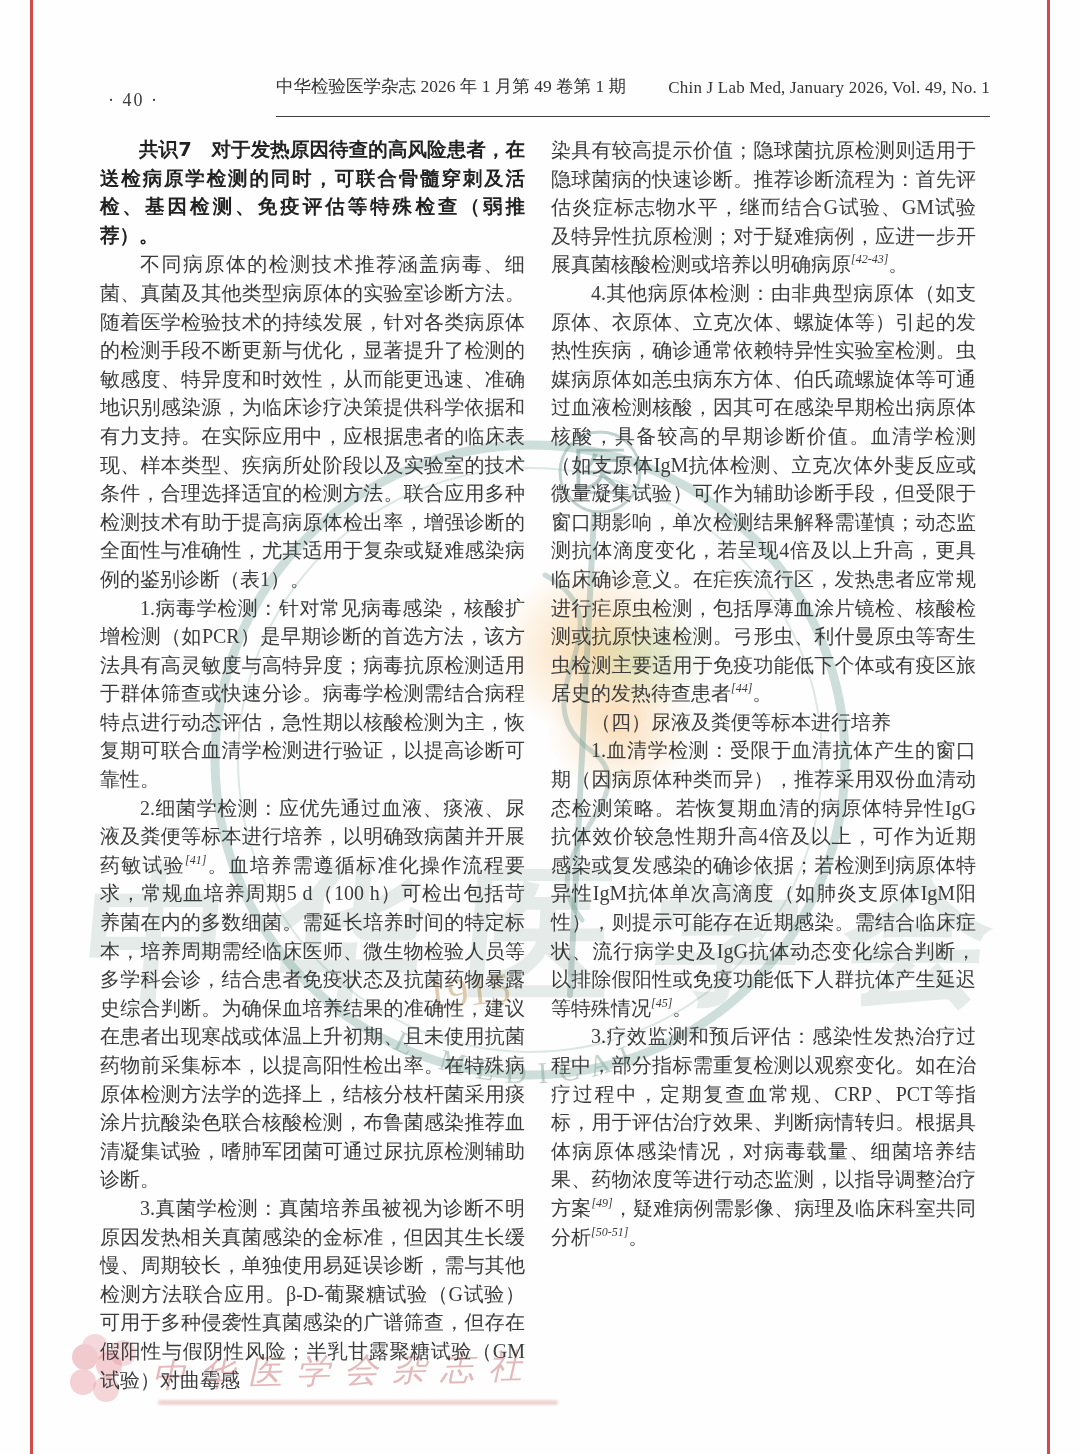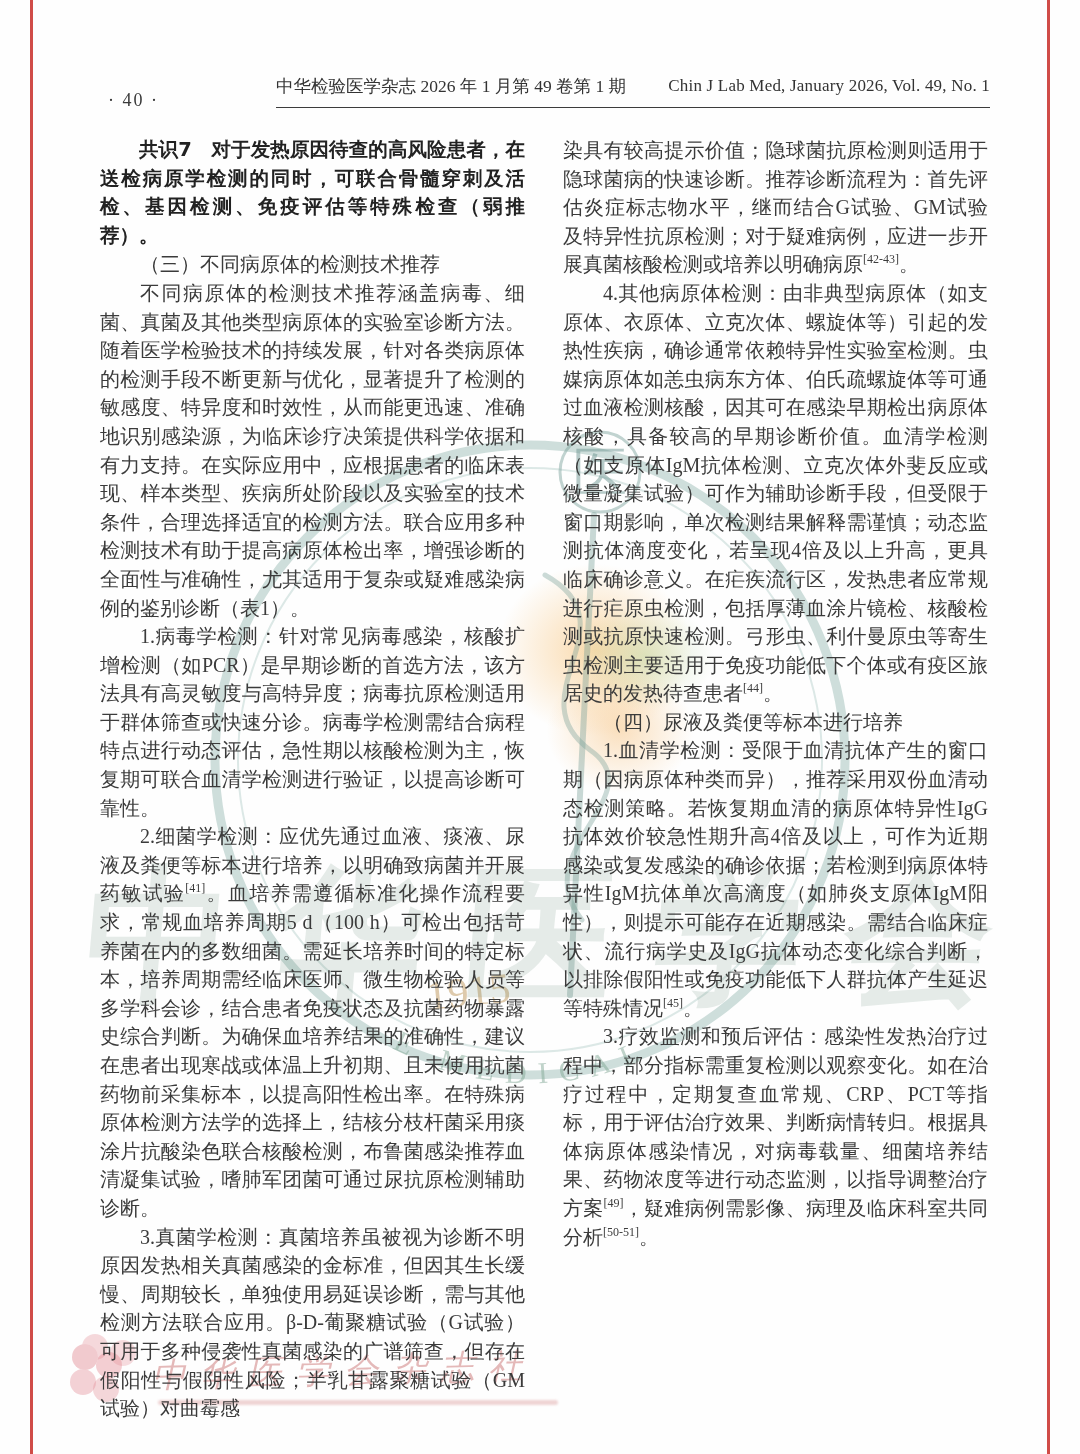--- a/index.html
+++ b/index.html
@@ -10,35 +10,35 @@
   
   .red-rule{position:absolute;top:0;bottom:0;width:3px;background:rgba(200,45,40,.85);z-index:3;}
   .red-rule.left{left:30px;}
   .red-rule.right{left:1047px;}
 
   
   #header{position:absolute;top:74px;left:0;width:1080px;z-index:2;}
   #page-num{position:absolute;left:108px;top:16px;font-size:18px;color:#3a3a3a;letter-spacing:2px;}
   #journal-line{
     position:absolute;left:276px;top:0;width:714px;display:flex;justify-content:space-between;
-    align-items:center;border-bottom:1.5px solid #3c3c3c;padding-bottom:9px;
+    align-items:flex-end;border-bottom:1.5px solid #3c3c3c;padding-bottom:18px;
     font-size:17.5px;color:#333;white-space:nowrap;
   }
   #journal-line .en{font-size:17px;letter-spacing:.2px;}
 
   
-  #columns{position:absolute;left:100px;top:136px;width:888px;display:flex;gap:38px;z-index:2;}
+  #columns{position:absolute;left:100px;top:136px;width:888px;display:flex;gap:26px;z-index:2;}
   .col{width:425px;}
   .para{
     margin:0;text-align:justify;text-align-last:left;font-size:20px;line-height:28.6px;
     color:#3b3b3b;word-break:break-all;
   }
   .para.indent{text-indent:2em;}
   .para.bold{font-weight:700;color:#222;font-family:"DejaVu Sans","Liberation Sans",sans-serif;font-size:19.5px;}
-  .para sup{font-size:12px;line-height:0;color:#3b3b3b;}
+  .para sup{font-size:12px;line-height:0;color:#3b3b3b;font-style:italic;}
 
   
   .wm{position:absolute;z-index:1;pointer-events:none;}
   #wm-emblem{left:170px;top:395px;width:720px;height:790px;}
   #wm-calligraphy{
     left:85px;top:838px;font-size:148px;font-weight:700;letter-spacing:42px;white-space:nowrap;
     color:rgba(90,125,110,.15);transform:skewX(-5deg);font-family:"DejaVu Serif",serif;
   }
   .blob{position:absolute;z-index:1;pointer-events:none;border-radius:50%;}
   #blob-orange{left:460px;top:530px;width:270px;height:240px;
@@ -103,21 +103,20 @@
     <div id="page-num">· 40 ·</div>
     <div id="journal-line">
       <span class="cn">中华检验医学杂志 2026 年 1 月第 49 卷第 1 期</span>
       <span class="en">Chin J Lab Med, January 2026, Vol. 49, No. 1</span>
     </div>
   </div>
 
   <div id="columns">
     <div class="col">
         <p class="para indent bold"><span>共识7　对于发热原因待查的高风险患者，在送检病原学检测的同时，可联合骨髓穿刺及活检、基因检测、免疫评估等特殊检查（弱推荐）。</span></p>
-        <p class="para indent"><span>（三）不同病原体的检测技术推荐</span></p>
         <p class="para indent"><span>不同病原体的检测技术推荐涵盖病毒、细菌、真菌及其他类型病原体的实验室诊断方法。随着医学检验技术的持续发展，针对各类病原体的检测手段不断更新与优化，显著提升了检测的敏感度、特异度和时效性，从而能更迅速、准确地识别感染源，为临床诊疗决策提供科学依据和有力支持。在实际应用中，应根据患者的临床表现、样本类型、疾病所处阶段以及实验室的技术条件，合理选择适宜的检测方法。联合应用多种检测技术有助于提高病原体检出率，增强诊断的全面性与准确性，尤其适用于复杂或疑难感染病例的鉴别诊断（表1）。</span></p>
         <p class="para indent"><span>1.病毒学检测：针对常见病毒感染，核酸扩增检测（如PCR）是早期诊断的首选方法，该方法具有高灵敏度与高特异度；病毒抗原检测适用于群体筛查或快速分诊。病毒学检测需结合病程特点进行动态评估，急性期以核酸检测为主，恢复期可联合血清学检测进行验证，以提高诊断可靠性。</span></p>
         <p class="para indent"><span>2.细菌学检测：应优先通过血液、痰液、尿液及粪便等标本进行培养，以明确致病菌并开展药敏试验</span><sup>[41]</sup><span>。血培养需遵循标准化操作流程要求，常规血培养周期5 d（100 h）可检出包括苛养菌在内的多数细菌。需延长培养时间的特定标本，培养周期需经临床医师、微生物检验人员等多学科会诊，结合患者免疫状态及抗菌药物暴露史综合判断。为确保血培养结果的准确性，建议在患者出现寒战或体温上升初期、且未使用抗菌药物前采集标本，以提高阳性检出率。在特殊病原体检测方法学的选择上，结核分枝杆菌采用痰涂片抗酸染色联合核酸检测，布鲁菌感染推荐血清凝集试验，嗜肺军团菌可通过尿抗原检测辅助诊断。</span></p>
         <p class="para indent"><span>3.真菌学检测：真菌培养虽被视为诊断不明原因发热相关真菌感染的金标准，但因其生长缓慢、周期较长，单独使用易延误诊断，需与其他检测方法联合应用。β-D-葡聚糖试验（G试验）可用于多种侵袭性真菌感染的广谱筛查，但存在假阳性与假阴性风险；半乳甘露聚糖试验（GM试验）对曲霉感</span></p>
       </div>
     <div class="col">
         <p class="para"><span>染具有较高提示价值；隐球菌抗原检测则适用于隐球菌病的快速诊断。推荐诊断流程为：首先评估炎症标志物水平，继而结合G试验、GM试验及特异性抗原检测；对于疑难病例，应进一步开展真菌核酸检测或培养以明确病原</span><sup>[42-43]</sup><span>。</span></p>
         <p class="para indent"><span>4.其他病原体检测：由非典型病原体（如支原体、衣原体、立克次体、螺旋体等）引起的发热性疾病，确诊通常依赖特异性实验室检测。虫媒病原体如恙虫病东方体、伯氏疏螺旋体等可通过血液检测核酸，因其可在感染早期检出病原体核酸，具备较高的早期诊断价值。血清学检测（如支原体IgM抗体检测、立克次体外斐反应或微量凝集试验）可作为辅助诊断手段，但受限于窗口期影响，单次检测结果解释需谨慎；动态监测抗体滴度变化，若呈现4倍及以上升高，更具临床确诊意义。在疟疾流行区，发热患者应常规进行疟原虫检测，包括厚薄血涂片镜检、核酸检测或抗原快速检测。弓形虫、利什曼原虫等寄生虫检测主要适用于免疫功能低下个体或有疫区旅居史的发热待查患者</span><sup>[44]</sup><span>。</span></p>
         <p class="para indent"><span>（四）尿液及粪便等标本进行培养</span></p>
         <p class="para indent"><span>1.血清学检测：受限于血清抗体产生的窗口期（因病原体种类而异），推荐采用双份血清动态检测策略。若恢复期血清的病原体特异性IgG抗体效价较急性期升高4倍及以上，可作为近期感染或复发感染的确诊依据；若检测到病原体特异性IgM抗体单次高滴度（如肺炎支原体IgM阳性），则提示可能存在近期感染。需结合临床症状、流行病学史及IgG抗体动态变化综合判断，以排除假阳性或免疫功能低下人群抗体产生延迟等特殊情况</span><sup>[45]</sup><span>。</span></p>

